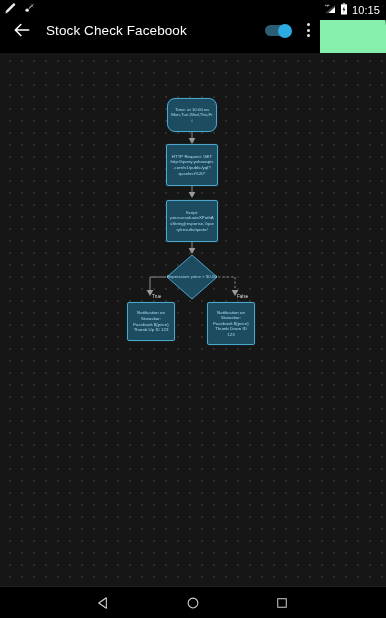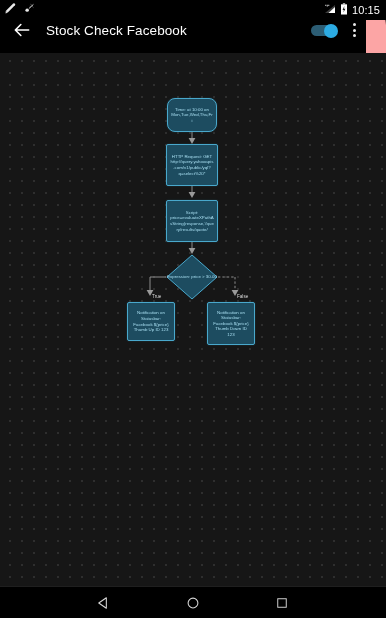--- a/index.html
+++ b/index.html
@@ -2,40 +2,40 @@
 <html><head>
 <meta charset="utf-8">
 <style>
   * { box-sizing: border-box; margin: 0; padding: 0; }
   html, body {
     width: 386px; height: 618px;
     background: #000;
     font-family: "Liberation Sans", sans-serif;
     overflow: hidden;
   }
-  #app { position: relative; width: 386px; height: 618px; background: #fca5a5; border-radius: 25px; }
+  #app { position: relative; width: 386px; height: 618px; background: #86efac; border-radius: 25px; }
 
   
   .statusbar {
     position: absolute; left: 0; top: 0; width: 386px; height: 20px;
     background: #000; display: flex; align-items: center;
     padding: 0 6px 0 4px;
   }
   .sb-left { display: flex; align-items: center; gap: 5px; flex: 0 0 auto; }
   .sb-spacer { flex: 1 1 auto; }
   .sb-right { display: flex; align-items: center; gap: 4px; flex: 0 0 auto; }
   .sb-clock {
     color: #ffffff; font-size: 11px; letter-spacing: 0.1px;
     font-family: "Liberation Sans", sans-serif;
   }
   .sb-ico { display: block; }
 
   
   .appbar {
-    position: absolute; left: 0; top: 20px; width: 366px; height: 33px;
+    position: absolute; left: 0; top: 20px; width: 320px; height: 33px;
     background: #000; display: flex; align-items: center;
     padding: 0 10px 13px 12px;
   }
   .back-btn { width: 20px; height: 20px; flex: 0 0 auto; cursor: pointer; }
   .app-title {
     color: #ffffff; font-size: 13.5px; margin-left: 14px;
     white-space: nowrap; letter-spacing: 0.1px; flex: 0 0 auto;
   }
   .ab-spacer { flex: 1 1 auto; }
   .toggle {

